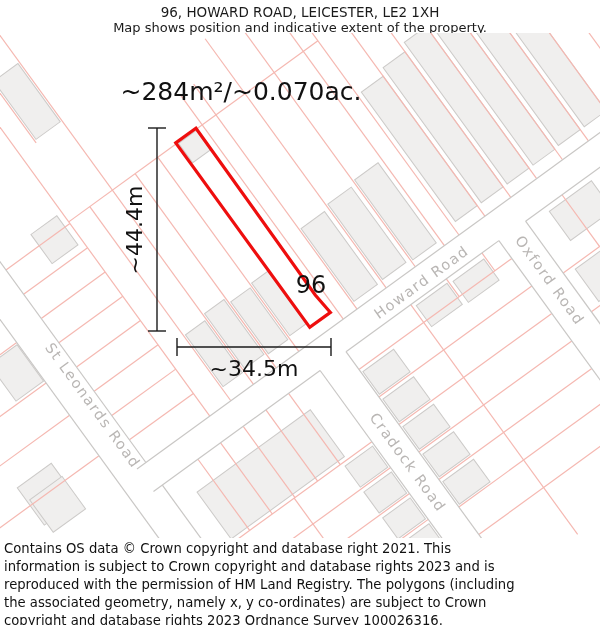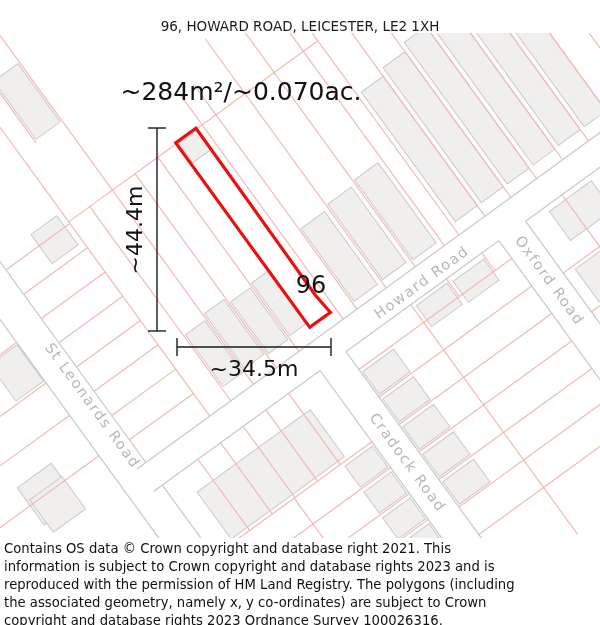--- a/index.html
+++ b/index.html
@@ -1,19 +1,19 @@
 <!DOCTYPE html>
 <html><head>
 <meta charset="utf-8">
 <style>
   html,body{margin:0;padding:0;background:#fff;}
   #page{position:relative;width:600px;height:625px;background:#fff;overflow:hidden;
         font-family:"DejaVu Sans","Liberation Sans",sans-serif;}
   #header{position:absolute;top:0;left:0;width:600px;text-align:center;color:#1a1a1a;}
-  #title{font-size:13.5px;line-height:16px;margin-top:18px;}
+  #title{font-size:13.5px;line-height:16px;margin-top:4px;}
   #subtitle{font-size:13px;line-height:15px;}
   #map{position:absolute;top:33px;left:0;}
   #footer{position:absolute;top:540px;left:4px;width:512px;color:#111;
           font-size:13.2px;line-height:18px;text-align:left;}
   .roadfill{fill:#ffffff;stroke:none;}
   .roadedge{stroke:#c9c7c5;stroke-width:1.2;fill:none;}
   .parcel{stroke:#f5b8b1;stroke-width:1.2;fill:none;}
   .bld{fill:#f0efee;stroke:#cccac8;stroke-width:1;}
   .plot{fill:none;stroke:#ee0e0e;stroke-width:3.2;stroke-linejoin:miter;}
   .street{fill:#b9b6b4;font-size:14.5px;letter-spacing:1.5px;}
@@ -23,20 +23,21 @@
   .plotnum{fill:#111;font-size:24px;}
   text{font-family:"DejaVu Sans","Liberation Sans",sans-serif;}
 </style>
 </head>
 <body>
 
 <div id="page">
 
   <div id="header">
     <div id="title">96, HOWARD ROAD, LEICESTER, LE2 1XH</div>
+    <div id="subtitle">Map shows position and indicative extent of the property.</div>
   </div>
 
   <svg id="map" width="600" height="505" viewBox="0 33 600 505">
 
     <g transform="rotate(-36 300 285)">
 
       <g>
 
         <rect class="bld" x="178" y="258" width="24" height="64"></rect>
         <rect class="bld" x="206" y="252" width="24" height="68"></rect>

